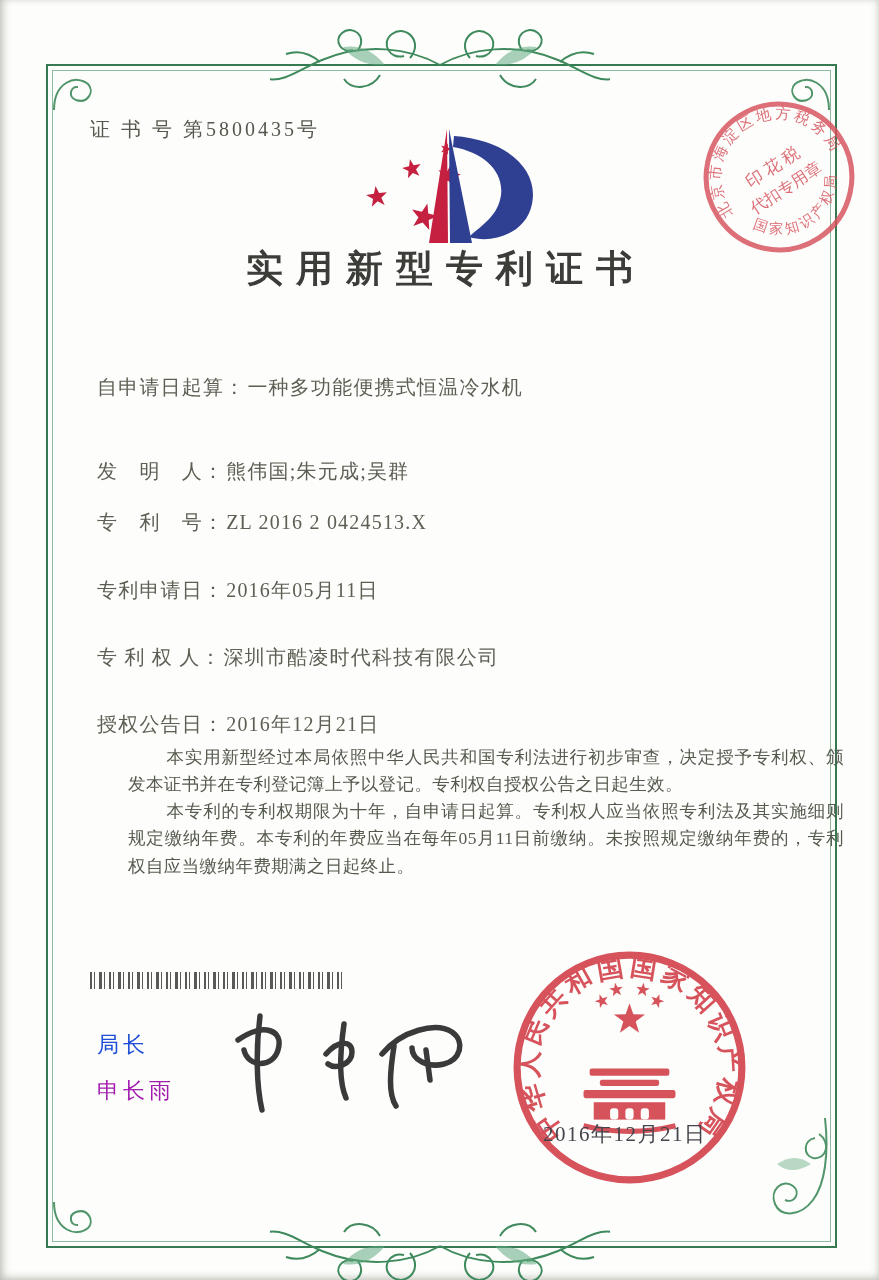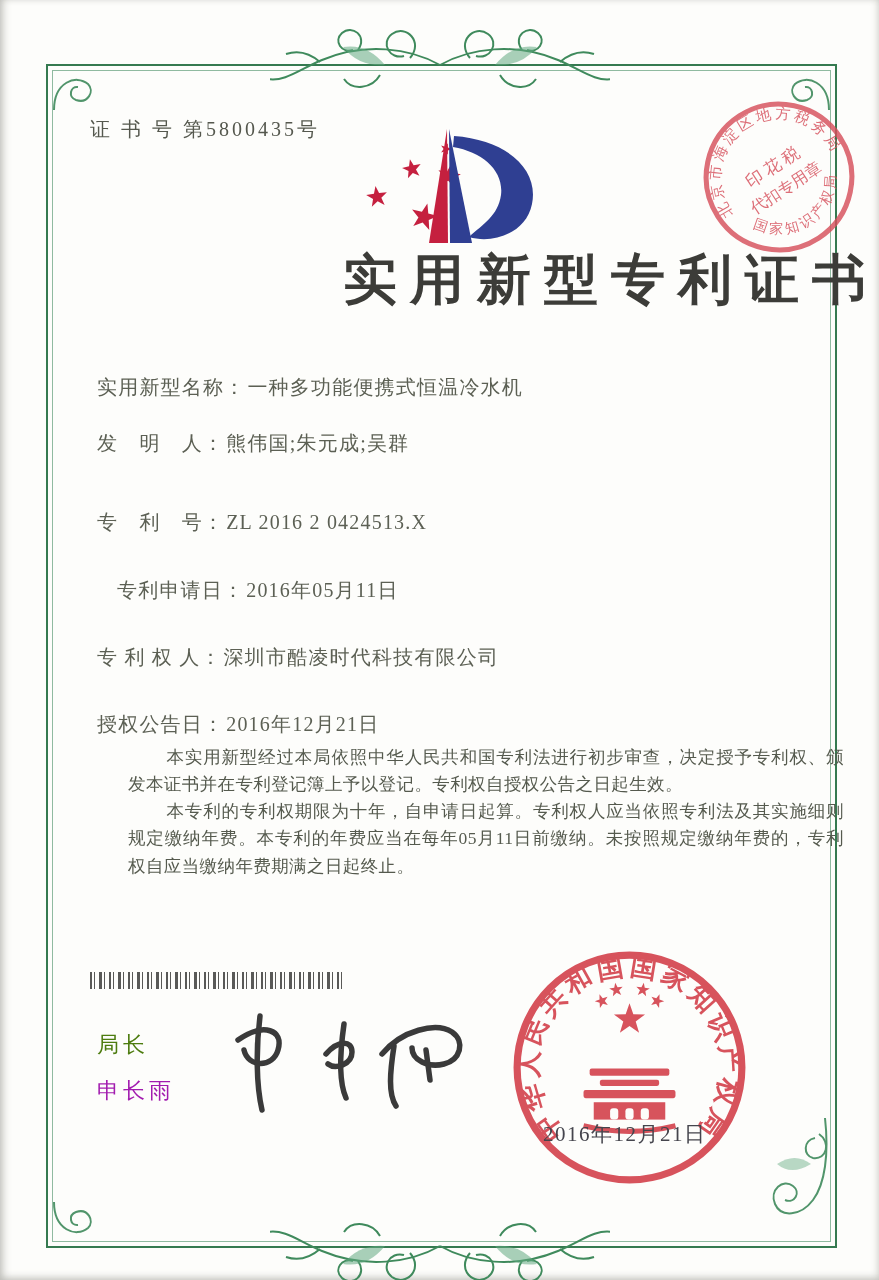--- a/index.html
+++ b/index.html
@@ -25,21 +25,21 @@
     position:absolute; left:84px; top:116px;
     font-size:20px; letter-spacing:3px; color:#55584e;margin-left:6px;
   }
   .logo{position:absolute; left:332px; top:124px;}
   .tax-seal{
     position:absolute; left:688px; top:86px; width:182px; height:182px;
     transform:rotate(-33deg); opacity:.82;
   }
   .title{
     position:absolute; left:0; right:0; top:244px; margin:0;
-    text-align:right; font-size:54px; font-weight:600;
+    text-align:center; font-size:37px; font-weight:600;
     letter-spacing:13px; color:#3c3c38; text-indent:13px;
   }
   .fields{position:absolute; left:97px; top:370px; width:700px;}
   .field-row{
     position:absolute; left:0; white-space:nowrap;
     font-size:20px; color:#5c6054; letter-spacing:1.2px;
   }
   .field-row .lbl{margin-right:2px;}
   .paragraphs{
     position:absolute; left:84px; top:744px; width:716px;
@@ -49,21 +49,21 @@
   .paragraphs p{margin:0; text-indent:2.2em;}
   .barcode{
     position:absolute; left:90px; top:972px; width:256px; height:17px;
     background:repeating-linear-gradient(90deg,
       #3c3c3a 0 2px, transparent 2px 4px,
       #3c3c3a 4px 5px, transparent 5px 9px,
       #3c3c3a 9px 12px, transparent 12px 14px,
       #3c3c3a 14px 15px, transparent 15px 19px);
     opacity:.85;
   }
-  .sig-title{position:absolute; left:97px; top:1030px; font-size:22px; color:#4d7c0f; letter-spacing:4px;}
+  .sig-title{position:absolute; left:97px; top:1030px; font-size:22px; color:#1d4ed8; letter-spacing:4px;}
   .sig-name {position:absolute; left:97px; top:1076px; font-size:22px; color:#a21caf; letter-spacing:4px;}
   .signature-svg{position:absolute; left:222px; top:1002px;}
   .issue-seal{position:absolute; left:512px; top:950px; opacity:.88;}
   .seal-date{
     position:absolute; left:543px; top:1120px; font-size:21px;
     color:#45454d; letter-spacing:1.5px; z-index:3;
   }
   .footer{
     position:absolute; left:0; right:0; top:1170px; text-align:center;
     font-size:15px; letter-spacing:3px; color:#6a6a62;
@@ -143,29 +143,29 @@
       <textPath href="#tax-bottom-arc">国家知识产权局</textPath>
     </text>
     <text x="90" y="84" text-anchor="middle" font-size="17" fill="#d6505c" font-family="Liberation Serif,serif">印 花 税</text>
     <text x="90" y="108" text-anchor="middle" font-size="16" fill="#d6505c" font-family="Liberation Serif,serif">代扣专用章</text>
   </svg>
 
   <h1 class="title">实用新型专利证书</h1>
 
   <div class="fields">
     <div class="field-row" style="top:4px;">
-      <span class="lbl">实用新型名称：</span><span>一种多功能便携式恒温冷水机</span>
-    </div>
-    <div class="field-row" style="top:60px;font-family:Liberation Serif, serif;">
+      <span class="lbl">自申请日起算：</span><span>一种多功能便携式恒温冷水机</span>
+    </div>
+    <div class="field-row" style="top:88px;font-family:Liberation Serif, serif;">
       <span class="lbl">发　明　人：</span><span>熊伟国;朱元成;吴群</span>
     </div>
     <div class="field-row" style="top:139px;">
       <span class="lbl">专　利　号：</span><span>ZL 2016 2 0424513.X</span>
     </div>
-    <div class="field-row" style="top:207px;margin-left:20px;">
+    <div class="field-row" style="top:207px;">
       <span class="lbl">专利申请日：</span><span>2016年05月11日</span>
     </div>
     <div class="field-row" style="top:274px;">
       <span class="lbl">专 利 权 人：</span><span>深圳市酷凌时代科技有限公司</span>
     </div>
     <div class="field-row" style="top:341px;">
       <span class="lbl">授权公告日：</span><span>2016年12月21日</span>
     </div>
   </div>
 

